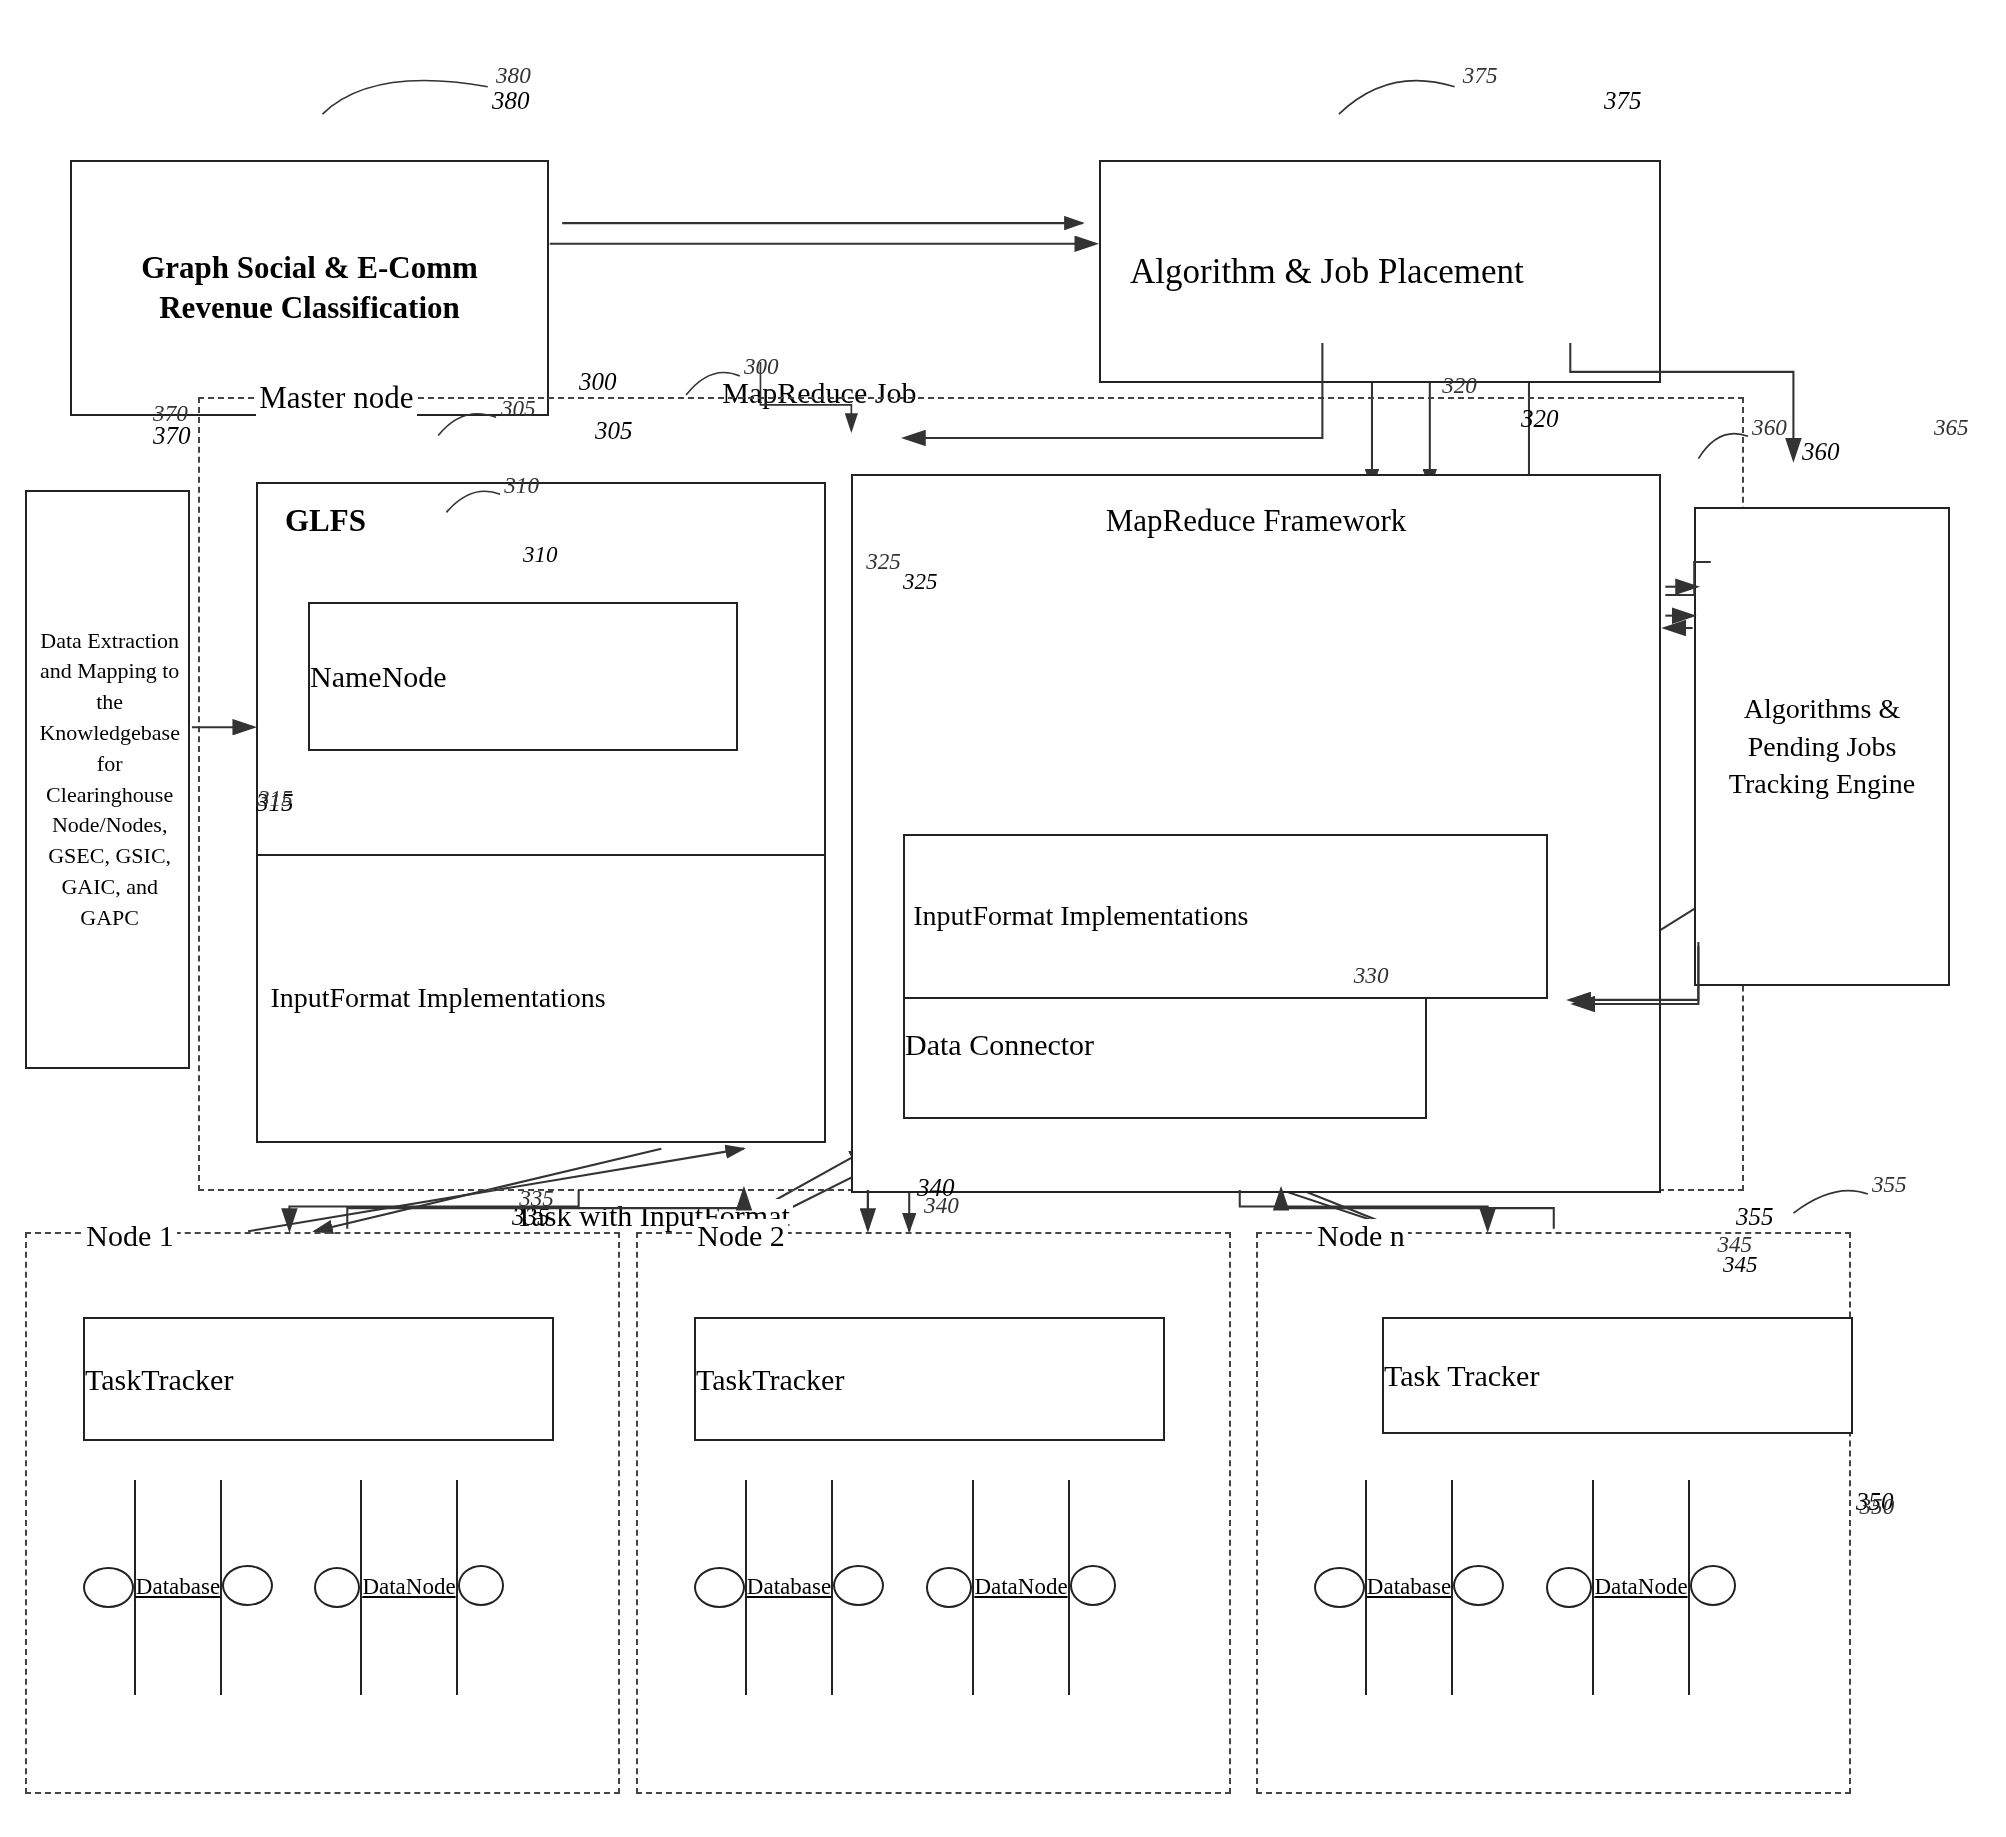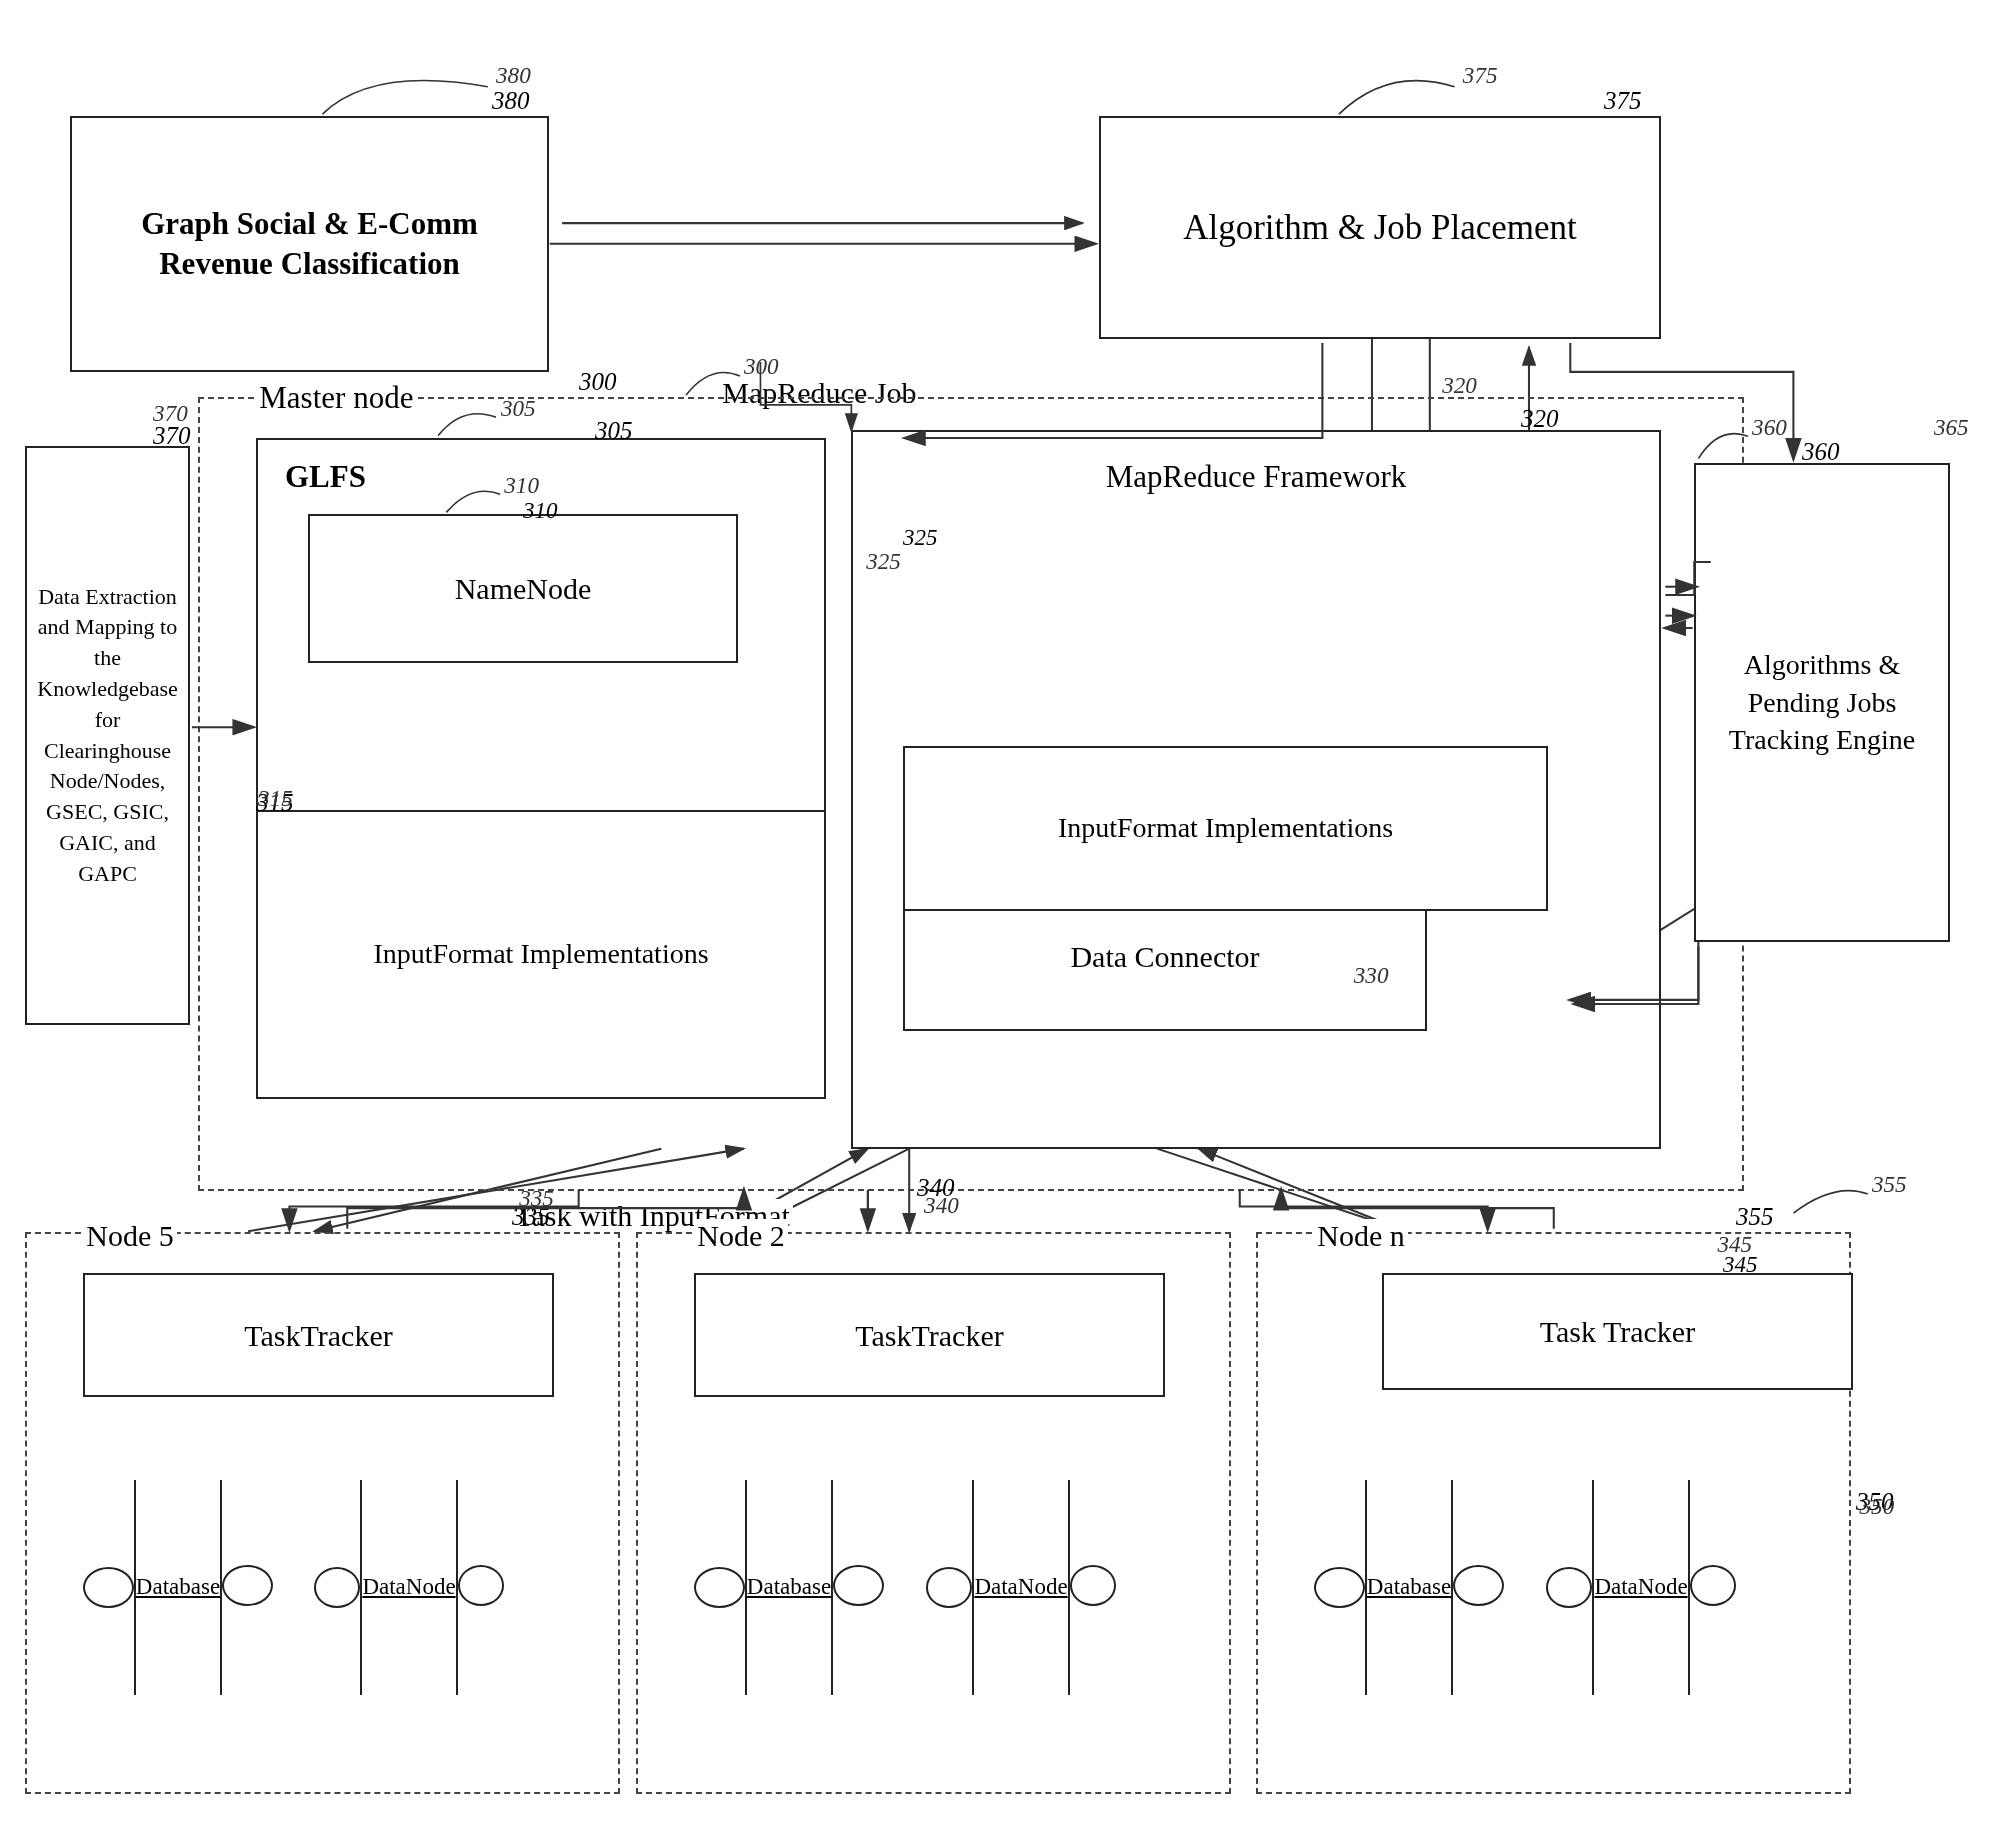--- a/index.html
+++ b/index.html
@@ -19,24 +19,24 @@
       height: 1837px;
     }
 
     
     .box {
       position: absolute;
       border: 2.5px solid #222;
       background: #fff;
       display: flex;
       align-items: center;
-      justify-content: center;
       text-align: center;
       font-size: 30px;
       line-height: 1.3;
+      margin-top: 44px;
     }
 
     .box-dashed {
       border: 2.5px dashed #444;
       background: transparent;
     }
 
     .box-bold-text {
       font-weight: bold;
     }
@@ -204,21 +204,21 @@
   </div>
   <div class="ref-num" style="left:1802px; top:438px;">360</div>
 
   <div class="box-dashed" style="position:absolute; left:413px; top:1199px; width:785px; height:41px; border:none;">
   </div>
   <div class="label-outside" style="left:512px; top:1199px; font-size:30px;">Task with InputFormat</div>
   <div class="ref-num" style="left:917px; top:1174px;">340</div>
 
   <div class="box-dashed" style="position:absolute; left:25px; top:1232px; width:595px; height:562px;">
   </div>
-  <div class="label-outside" style="left:83px; top:1219px; font-size:30px;">Node 5</div>
+  <div class="label-outside" style="left:83px; top:1219px; font-size:30px;">Node 1</div>
   <div class="ref-num" style="left:512px; top:1203px;">335</div>
 
   <div class="box" style="left:83px; top:1273px; width:471px; height:124px; font-size:30px;">
     <span>TaskTracker</span>
   </div>
 
   <div class="cylinder" style="left:83px; top:1438px; width:190px; height:298px;">
     <div class="cylinder-top" style="height:41px;"></div>
     <div class="cylinder-body" style="height:215px; font-size:23px;">
       <span>Database</span>

